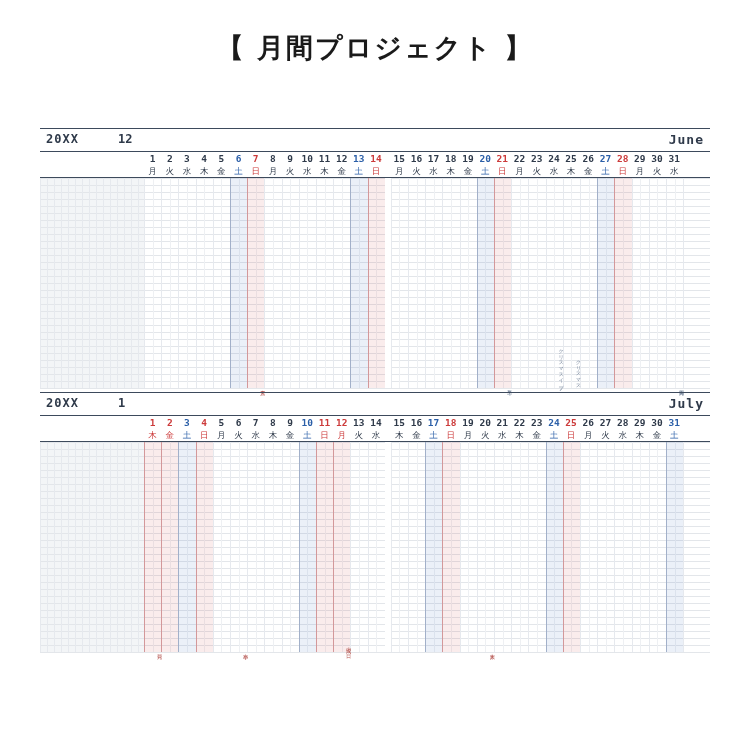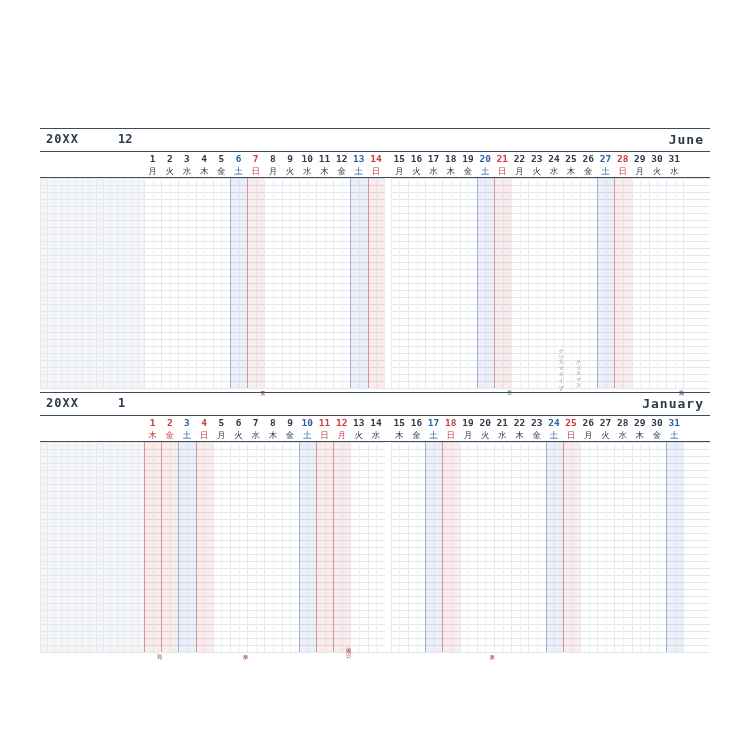--- a/index.html
+++ b/index.html
@@ -77,20 +77,21 @@
   }
   .note.blue{color:#6f7f96;}
 
   .botline{height:1px;background:#3d4a5c;}
 </style>
 </head>
 <body>
 
 <div class="page">
 
+  <div class="title">【 月間プロジェクト 】</div>
 
   <div class="sheet" id="sheet">
       <div class="month-block">
         <div class="mhead">
           <span class="yr">20XX</span>
           <span class="mn">12</span>
           <span class="men">June</span>
         </div>
         <div class="row">
           <div class="label-col"></div>
@@ -429,21 +430,21 @@
           <div class="note blue" style="left: 506.6px;">クリスマスイブ</div>
           <div class="note blue" style="left: 523.8px;">クリスマス</div>
           <div class="note blue" style="left: 627px;">大晦日</div>
         </div>
         <div class="botline"></div>
       </div>
       <div class="month-block">
         <div class="mhead">
           <span class="yr">20XX</span>
           <span class="mn">1</span>
-          <span class="men">January</span>
+          <span class="men">July</span>
         </div>
         <div class="row">
           <div class="label-col"></div>
           <div class="daycell hol">
             <div class="dnum">1</div>
           </div>
           <div class="daycell hol">
             <div class="dnum">2</div>
           </div>
           <div class="daycell sat">

